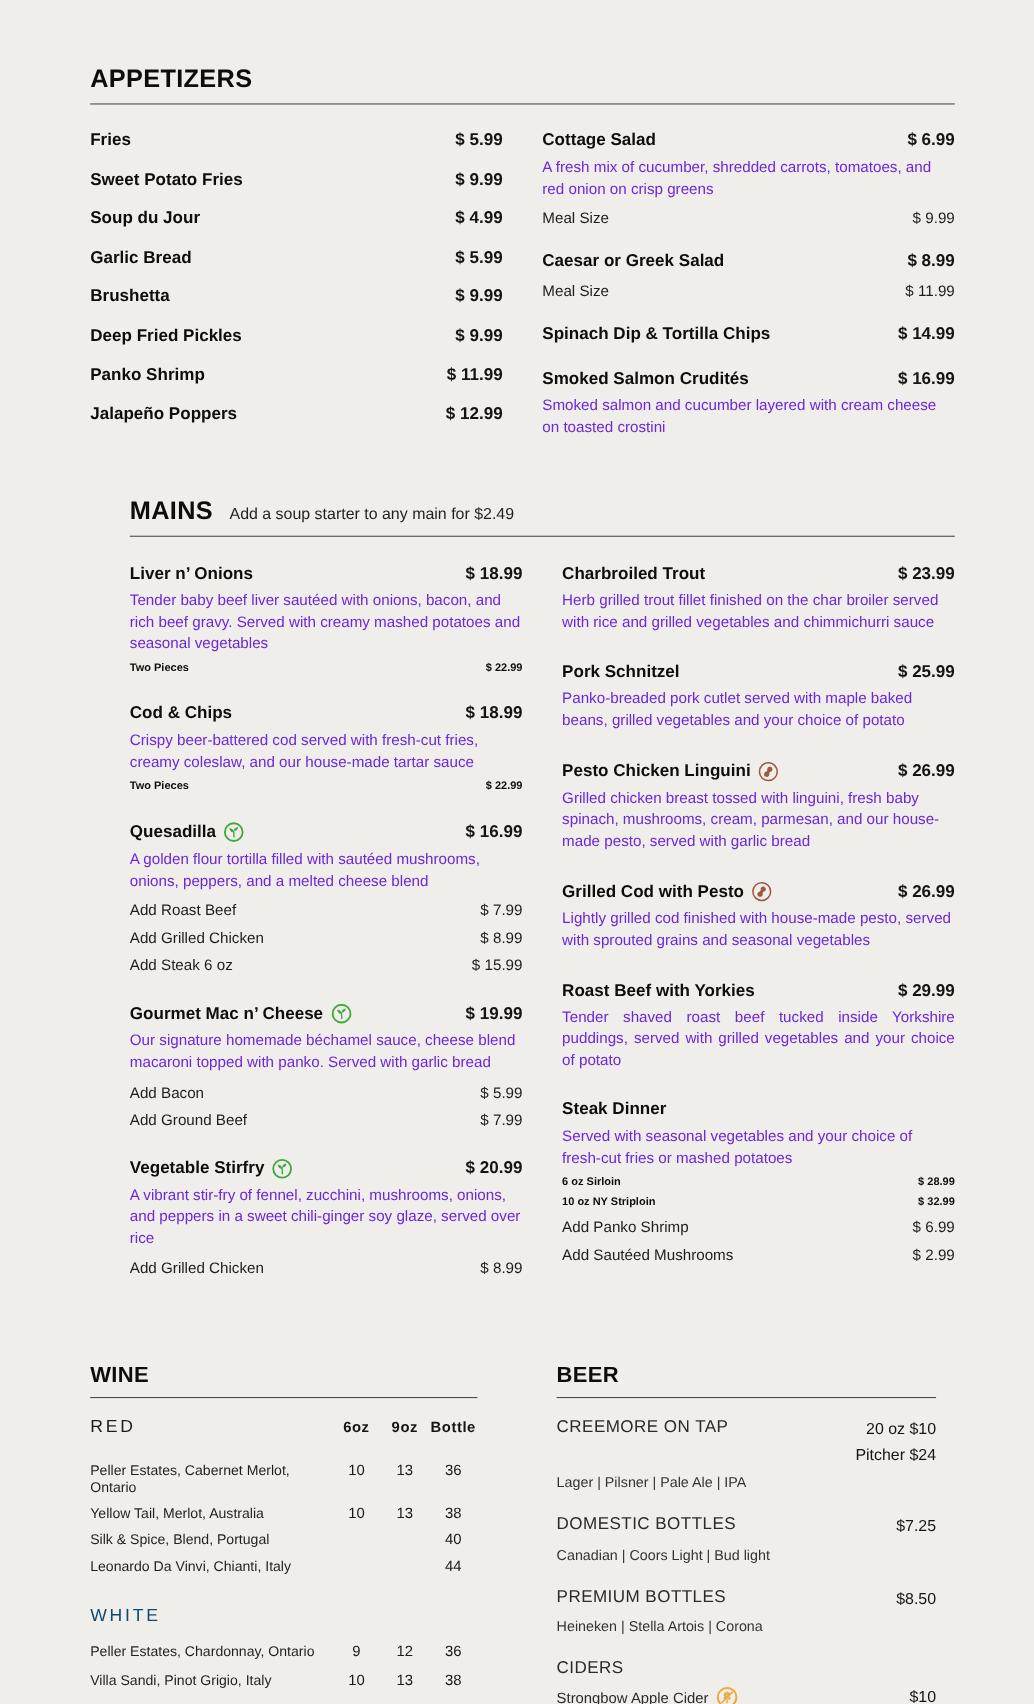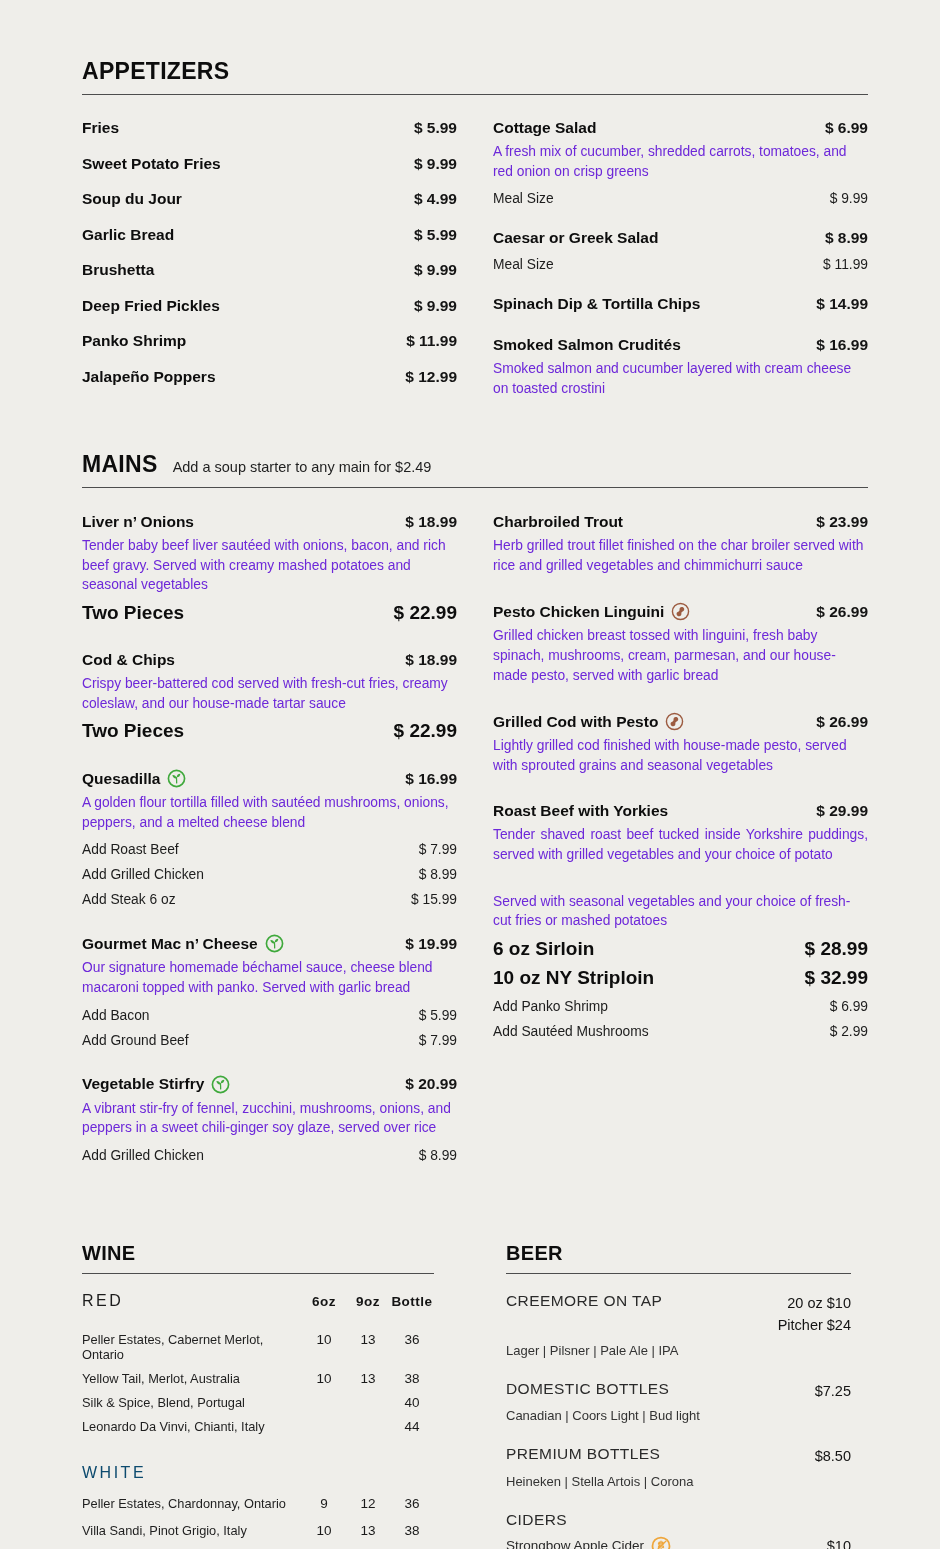--- a/index.html
+++ b/index.html
@@ -20,24 +20,24 @@
 
   .item { margin-bottom:23px; }
   .item-head { display:flex; align-items:center; }
   .item-name { font-weight:700; font-size:15.5px; color:#0d0d0d; }
   .badge { margin-left:7px; display:inline-flex; align-items:center; }
   .item-price { margin-left:auto; font-weight:700; font-size:15.5px; white-space:nowrap; }
   .item-desc { font-size:13.8px; line-height:1.42; color:#6d28d9; margin-top:5px; }
   .item-desc.justify { text-align:justify; }
   .sub-row { display:flex; justify-content:space-between; align-items:baseline;
              font-size:13.8px; color:#1d1d1d; margin-top:10px; }
-  .sub-row.bold { font-weight:700; font-size:19px; color:#0d0d0d; margin-top:7px; }
+  .sub-row.bold { font-weight:700; font-size:10px; color:#0d0d0d; margin-top:7px; }
 
   
-  .mains { margin-top:30px; }
+  .mains { margin-top:30px;margin-left:36px; }
   .mains-headrow { display:flex; align-items:baseline; gap:15px; }
   .mains-note { font-size:14.5px; color:#1f1f1f; }
   .mains .rule { margin-bottom:25px; }
   .mains .item { margin-bottom:27px; }
 
   
   .bottom { display:flex; margin-top:52px; }
   .wine-col-wrap { width:352px; }
   .beer-col-wrap { width:345px; margin-left:72px; }
   .sub-section-title { font-size:20px; font-weight:800; letter-spacing:.3px; color:#0d0d0d; }
@@ -247,20 +247,27 @@
       <div class="col" id="mains-right">
           <div class="item">
             <div class="item-head">
       <span class="item-name">Charbroiled Trout</span>
               <span class="item-price">$ 23.99</span>
             </div>
             <div class="item-desc">Herb grilled trout fillet finished on the char broiler served with rice and grilled vegetables and chimmichurri sauce</div>
           </div>
           <div class="item">
             <div class="item-head">
+      <span class="item-name">Pork Schnitzel</span>
+              <span class="item-price">$ 25.99</span>
+            </div>
+            <div class="item-desc">Panko-breaded pork cutlet served with maple baked beans, grilled vegetables and your choice of potato</div>
+          </div>
+          <div class="item">
+            <div class="item-head">
       <span class="item-name">Pesto Chicken Linguini</span>
               <span class="badge">
                 <svg width="19" height="19" viewBox="0 0 24 24">
     <circle cx="12" cy="12" r="10.2" fill="none" stroke="#9c5b40" stroke-width="1.8"></circle>
     <g transform="rotate(32 12 12)">
       <path d="M12 5.8 C13.8 5.8 15 7.1 15 8.8 C15 9.8 14.4 10.5 14 11.1 C13.6 11.7 13.6 12.5 14 13.1 C14.6 13.9 15.1 14.7 15.1 15.6 C15.1 17.4 13.7 18.6 12 18.6 C10.3 18.6 8.9 17.4 8.9 15.6 C8.9 14.7 9.4 13.9 10 13.1 C10.4 12.5 10.4 11.7 10 11.1 C9.6 10.5 9 9.8 9 8.8 C9 7.1 10.2 5.8 12 5.8 Z" fill="#9c5b40"></path>
     </g>
                 </svg>
               </span>
               <span class="item-price">$ 26.99</span>
@@ -283,20 +290,24 @@
             <div class="item-desc">Lightly grilled cod finished with house-made pesto, served with sprouted grains and seasonal vegetables</div>
           </div>
           <div class="item">
             <div class="item-head">
       <span class="item-name">Roast Beef with Yorkies</span>
               <span class="item-price">$ 29.99</span>
             </div>
             <div class="item-desc justify">Tender shaved roast beef tucked inside Yorkshire puddings, served with grilled vegetables and your choice of potato</div>
           </div>
           <div class="item">
+            <div class="item-head">
+      <span class="item-name">Steak Dinner</span>
+              <span class="item-price"></span>
+            </div>
             <div class="item-desc">Served with seasonal vegetables and your choice of fresh-cut fries or mashed potatoes</div>
             <div class="sub-row bold">
               <span>6 oz Sirloin</span>
                    <span class="sub-price">$ 28.99</span>
             </div>
             <div class="sub-row bold">
               <span>10 oz NY Striploin</span>
                    <span class="sub-price">$ 32.99</span>
             </div>
             <div class="sub-row">

